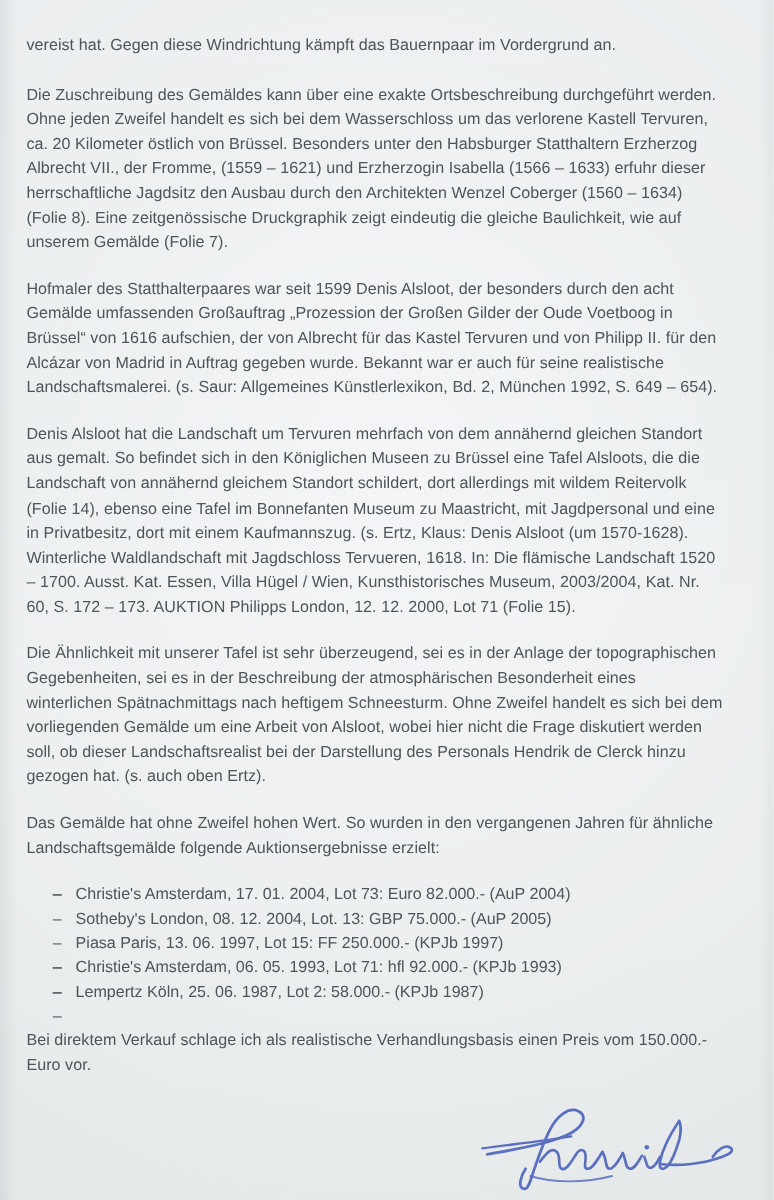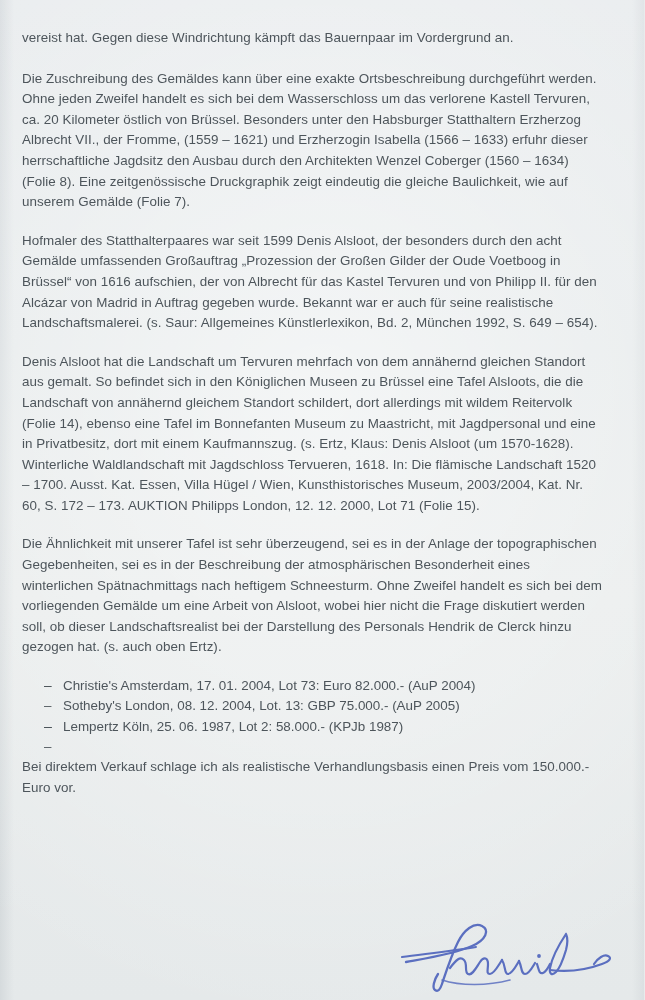--- a/index.html
+++ b/index.html
@@ -79,28 +79,29 @@
     <p class="para first">vereist hat. Gegen diese Windrichtung kämpft das Bauernpaar im Vordergrund an.</p>
 
     <p class="para">Die Zuschreibung des Gemäldes kann über eine exakte Ortsbeschreibung durchgeführt werden. Ohne jeden Zweifel handelt es sich bei dem Wasserschloss um das verlorene Kastell Tervuren, ca. 20 Kilometer östlich von Brüssel. Besonders unter den Habsburger Statthaltern Erzherzog Albrecht VII., der Fromme, (1559 – 1621) und Erzherzogin Isabella (1566 – 1633) erfuhr dieser herrschaftliche Jagdsitz den Ausbau durch den Architekten Wenzel Coberger (1560 – 1634) (Folie 8). Eine zeitgenössische Druckgraphik zeigt eindeutig die gleiche Baulichkeit, wie auf unserem Gemälde (Folie 7).</p>
 
     <p class="para">Hofmaler des Statthalterpaares war seit 1599 Denis Alsloot, der besonders durch den acht Gemälde umfassenden Großauftrag „Prozession der Großen Gilder der Oude Voetboog in Brüssel“  von 1616 aufschien, der von Albrecht für das Kastel Tervuren und von Philipp II. für den Alcázar von Madrid in Auftrag gegeben wurde. Bekannt war er auch für seine realistische Landschaftsmalerei. (s. Saur: Allgemeines Künstlerlexikon, Bd. 2, München 1992, S. 649 – 654).</p>
 
     <p class="para">Denis Alsloot hat die Landschaft um Tervuren mehrfach von dem annähernd gleichen Standort aus gemalt. So befindet sich in den Königlichen Museen zu Brüssel eine Tafel Alsloots, die die Landschaft von annähernd gleichem Standort schildert, dort allerdings mit wildem Reitervolk (Folie 14), ebenso eine Tafel im Bonnefanten Museum zu Maastricht, mit Jagdpersonal und eine in Privatbesitz, dort mit einem Kaufmannszug. (s. Ertz, Klaus: Denis Alsloot (um 1570-1628). Winterliche Waldlandschaft mit Jagdschloss Tervueren, 1618. In: Die flämische Landschaft 1520 – 1700. Ausst. Kat. Essen, Villa Hügel / Wien, Kunsthistorisches Museum, 2003/2004, Kat. Nr. 60, S. 172 – 173. AUKTION Philipps London, 12. 12. 2000, Lot 71 (Folie 15).</p>
 
     <p class="para">Die Ähnlichkeit mit unserer Tafel ist sehr überzeugend, sei es in der Anlage der topographischen Gegebenheiten, sei es in der Beschreibung der atmosphärischen Besonderheit eines winterlichen Spätnachmittags nach heftigem Schneesturm. Ohne Zweifel handelt es sich bei dem vorliegenden Gemälde um eine Arbeit von  Alsloot, wobei hier nicht die Frage diskutiert werden soll, ob dieser Landschaftsrealist bei der Darstellung des Personals Hendrik de Clerck hinzu gezogen hat. (s. auch oben Ertz).</p>
 
+    <p class="para">Das Gemälde hat ohne Zweifel hohen Wert. So wurden in den vergangenen Jahren für ähnliche Landschaftsgemälde folgende Auktionsergebnisse erzielt:</p>
 
     <ul class="auction-list">
       <li><span class="dash">–</span></li>
       <li><span class="dash">–</span><span>Christie's Amsterdam, 17. 01. 2004, Lot 73: Euro 82.000.- (AuP 2004)</span></li>
       <li><span class="dash">–</span><span>Sotheby's London, 08. 12. 2004, Lot. 13: GBP 75.000.- (AuP 2005)</span></li>
+      <li><span class="dash">–</span><span>Piasa Paris, 13. 06. 1997, Lot 15: FF 250.000.- (KPJb 1997)</span></li>
       <li><span class="dash">–</span></li>
-      <li><span class="dash">–</span></li>
-      <li><span class="dash">–</span></li>
+      <li><span class="dash">–</span><span>Christie's Amsterdam, 06. 05. 1993, Lot 71: hfl 92.000.- (KPJb 1993)</span></li>
       <li><span class="dash">–</span></li>
       <li><span class="dash">–</span><span>Lempertz Köln, 25. 06. 1987, Lot 2: 58.000.- (KPJb 1987)</span></li>
       <li><span class="dash">–</span></li>
     </ul>
 
     <p class="para closing">Bei direktem Verkauf schlage ich als realistische Verhandlungsbasis einen Preis vom 150.000.- Euro vor.</p>
 
   </div>
 
   <div id="signature">

